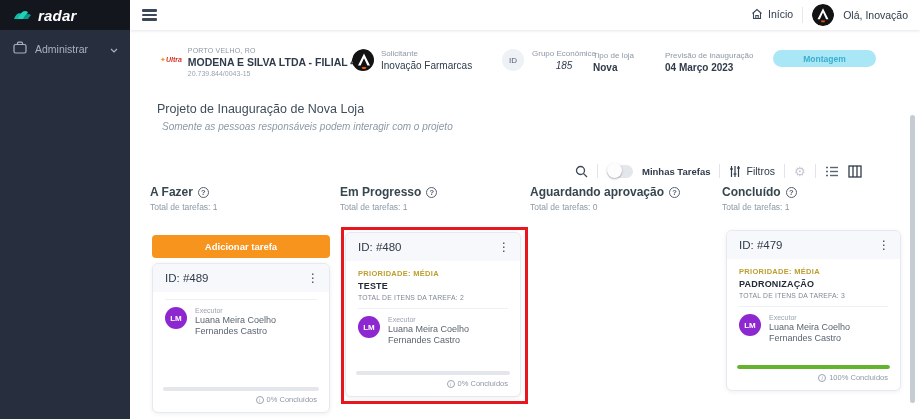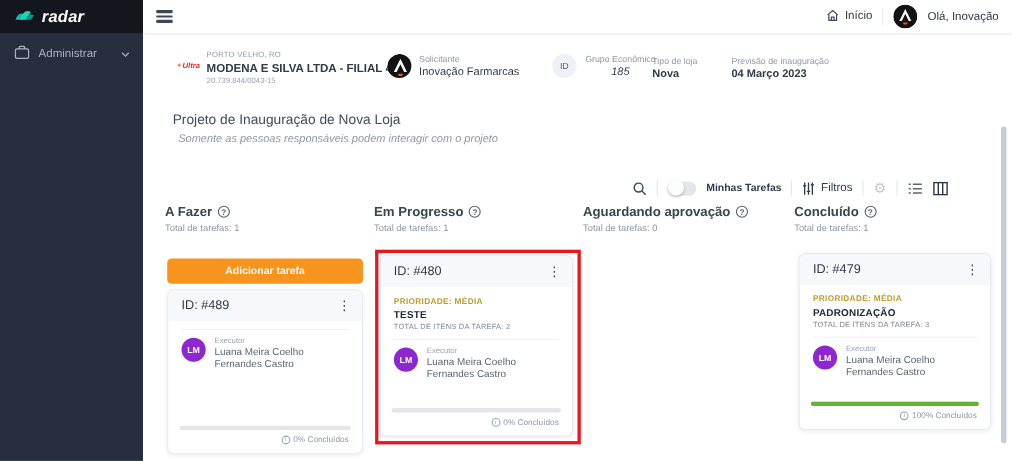--- a/index.html
+++ b/index.html
@@ -203,20 +203,21 @@
     <div class="tipo-group">
       <div class="field-label">Tipo de loja</div>
       <div class="field-value">Nova</div>
     </div>
 
     <div class="previsao-group">
       <div class="field-label">Previsão de inauguração</div>
       <div class="field-value">04 Março 2023</div>
     </div>
 
+    <div class="status-pill">Montagem</div>
 
     <div class="project-title">Projeto de Inauguração de Nova Loja</div>
     <div class="project-subtitle">Somente as pessoas responsáveis podem interagir com o projeto</div>
 
     <div class="toolbar">
       <span class="icon-btn">
         <svg width="13" height="13" viewBox="0 0 13 13" fill="none" stroke="#3c4858" stroke-width="1.3">
           <circle cx="5.5" cy="5.5" r="4"></circle>
             <line x1="8.6" y1="8.6" x2="12" y2="12"></line>
         </svg>

